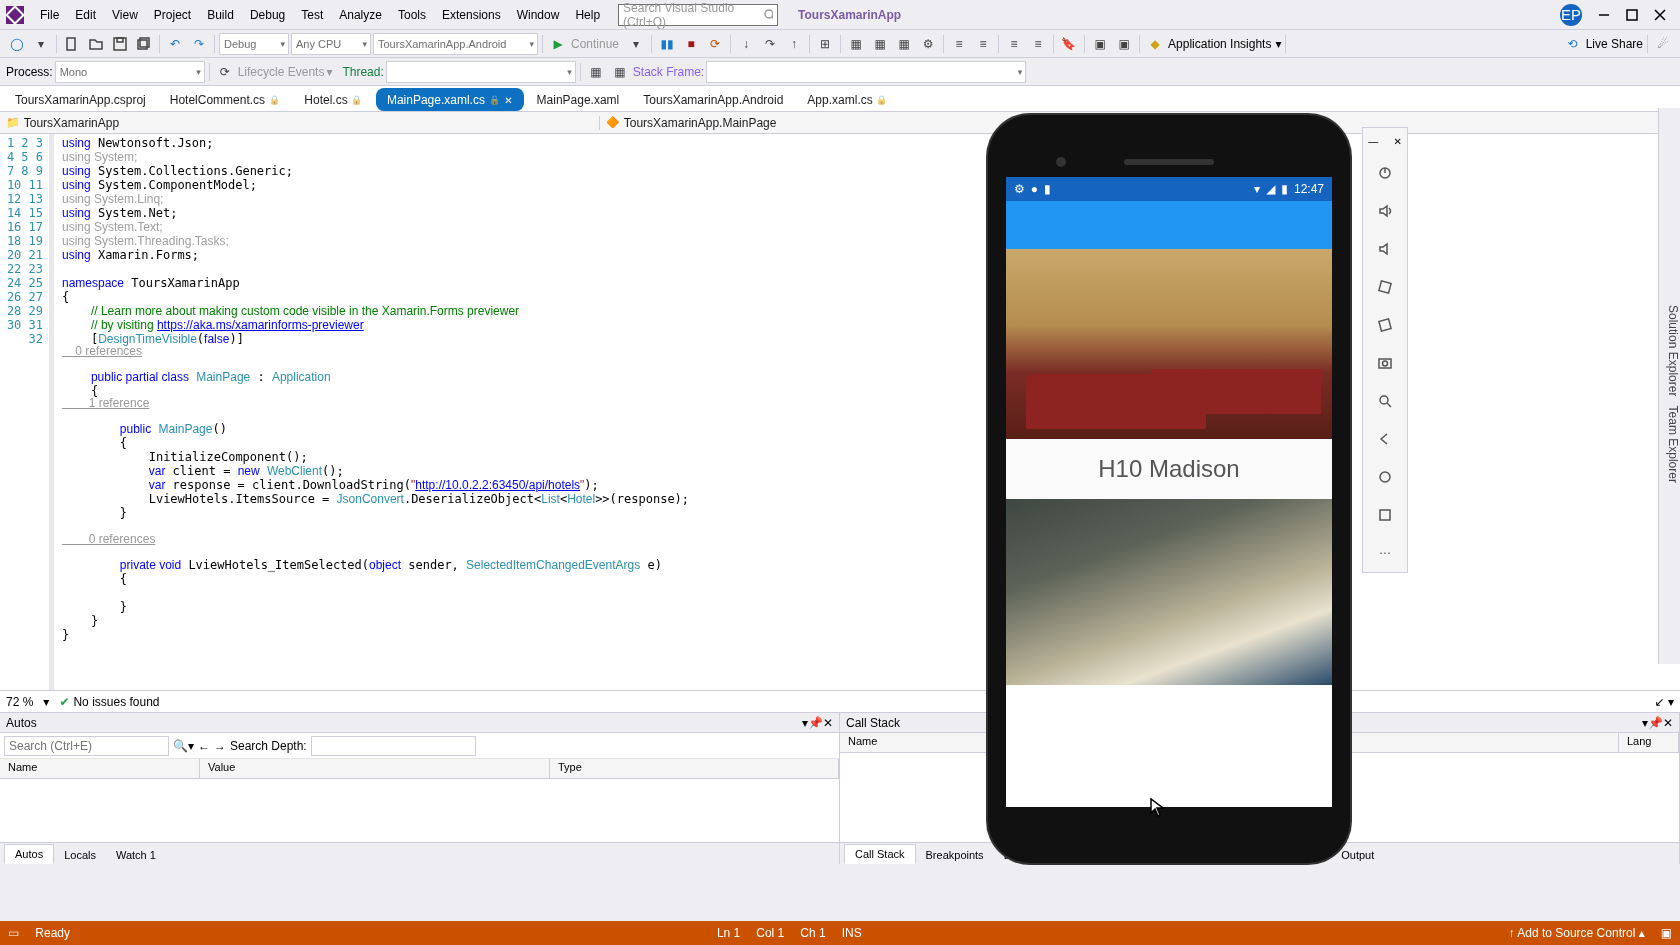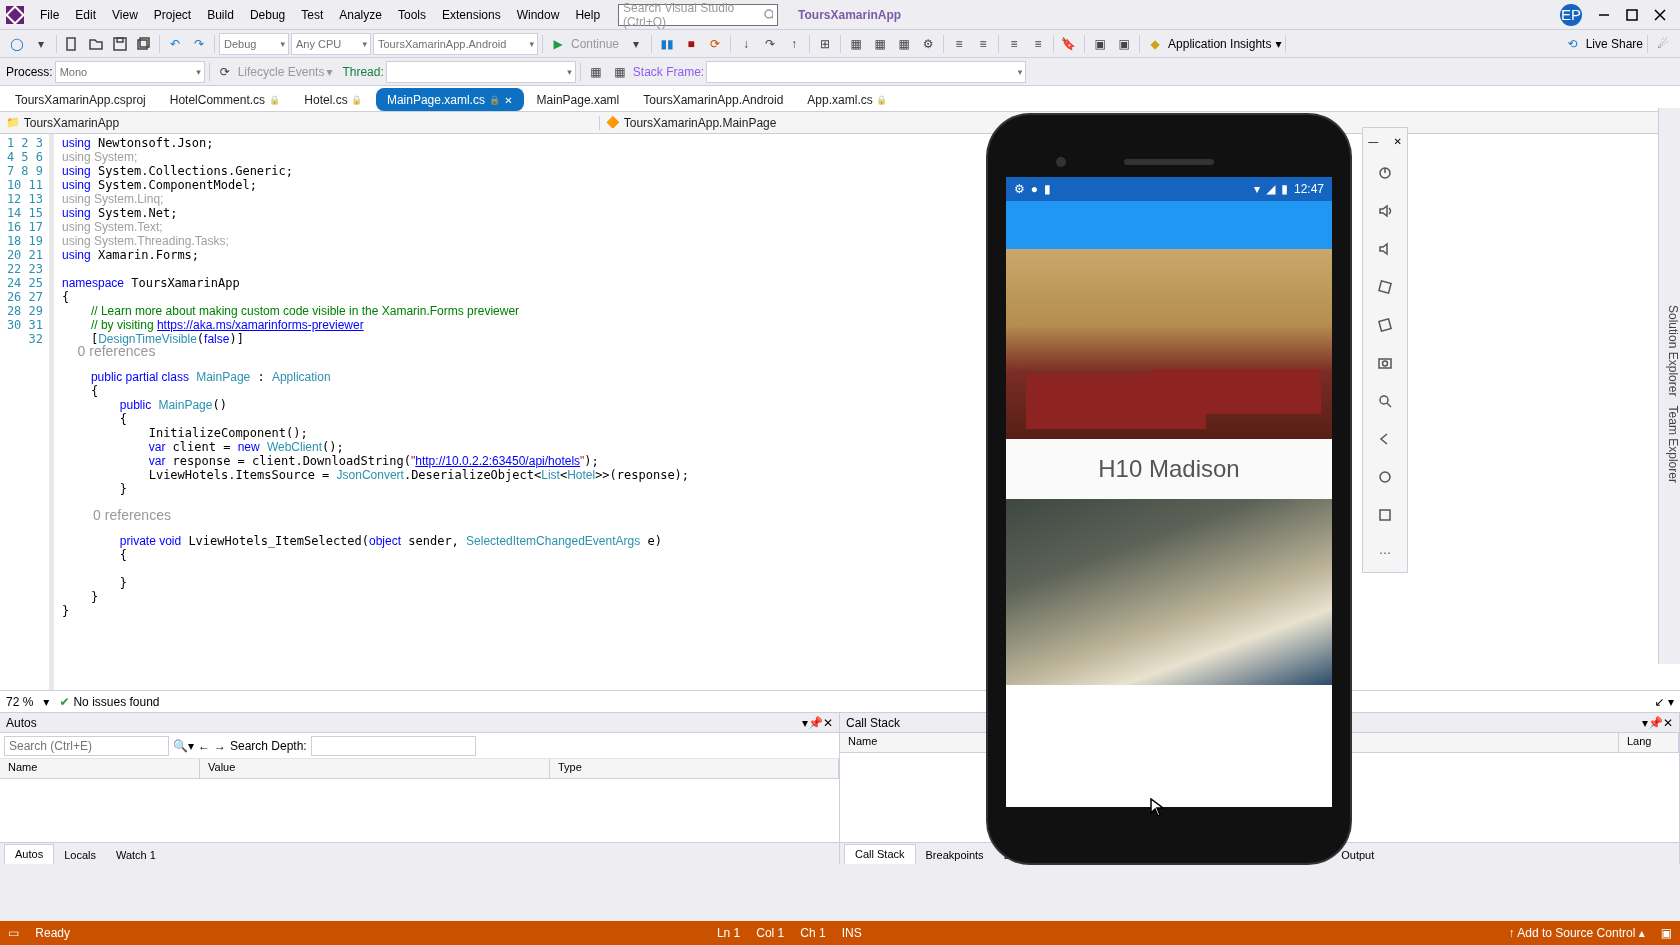--- a/index.html
+++ b/index.html
@@ -39,21 +39,21 @@
 .code-wrap { position: relative; height: 556px; background: #fff; display: flex; }
 .gutter { width: 50px; background: #fff; border-right: 1px solid #e8e8e8; text-align: right; padding-right: 6px; color: #2b91af; font-family: Consolas, monospace; font-size: 12px; line-height: 14px; padding-top: 2px; }
 .code { flex: 1; padding: 2px 0 0 8px; font-family: Consolas, monospace; font-size: 12px; line-height: 14px; white-space: pre; color: #000; border-left: 4px solid #e8e8e8; }
 .kw { color: #0000ff; }
 .typ { color: #2b91af; }
 .str { color: #a31515; }
 .com { color: #008000; }
 .fade { color: #a0a0a0; }
 .url { color: #0000ff; text-decoration: underline; }
 .attr { color: #2b91af; }
-.ref { font-size: 14px; color: #999; display: block; line-height: 10px; }
+.ref { font-size: 12px; color: #999; display: block; line-height: 10px; text-decoration: underline; }
 
 
 .editorfoot { height: 22px; border-top: 1px solid #cccedb; background: #fff; display: flex; align-items: center; padding: 0 6px; gap: 10px; font-size: 11px; }
 .issues-ok::before { content: "✔"; color: #1e9e3e; margin-right: 4px; }
 
 
 .bottom { height: 152px; display: flex; border-top: 1px solid #cccedb; }
 .panel { flex: 1; background: #f5f5f5; border-right: 1px solid #cccedb; display: flex; flex-direction: column; }
 .panel .title { background: #eeeef2; height: 20px; padding: 0 6px; display: flex; align-items: center; border-bottom: 1px solid #cccedb; }
 .panel .title .sp { flex: 1; }
@@ -313,20 +313,21 @@
 <span class="kw">using</span> Xamarin.Forms;
 
 <span class="kw">namespace</span> ToursXamarinApp
 {
     <span class="com">// Learn more about making custom code visible in the Xamarin.Forms previewer</span>
     <span class="com">// by visiting </span><span class="url">https://aka.ms/xamarinforms-previewer</span>
     [<span class="attr">DesignTimeVisible</span>(<span class="kw">false</span>)]
 <span class="ref">    0 references</span>
     <span class="kw">public partial class</span> <span class="typ">MainPage</span> : <span class="typ">Application</span>
     {
+<span class="ref">        1 reference</span>
         <span class="kw">public</span> <span class="typ">MainPage</span>()
         {
             InitializeComponent();
             <span class="kw">var</span> client = <span class="kw">new</span> <span class="typ">WebClient</span>();
             <span class="kw">var</span> response = client.DownloadString(<span class="str">"</span><span class="url">http://10.0.2.2:63450/api/hotels</span><span class="str">"</span>);
             LviewHotels.ItemsSource = <span class="typ">JsonConvert</span>.DeserializeObject&lt;<span class="typ">List</span>&lt;<span class="typ">Hotel</span>&gt;&gt;(response);
         }
 
 <span class="ref">        0 references</span>
         <span class="kw">private void</span> LviewHotels_ItemSelected(<span class="kw">object</span> sender, <span class="typ">SelectedItemChangedEventArgs</span> e)

